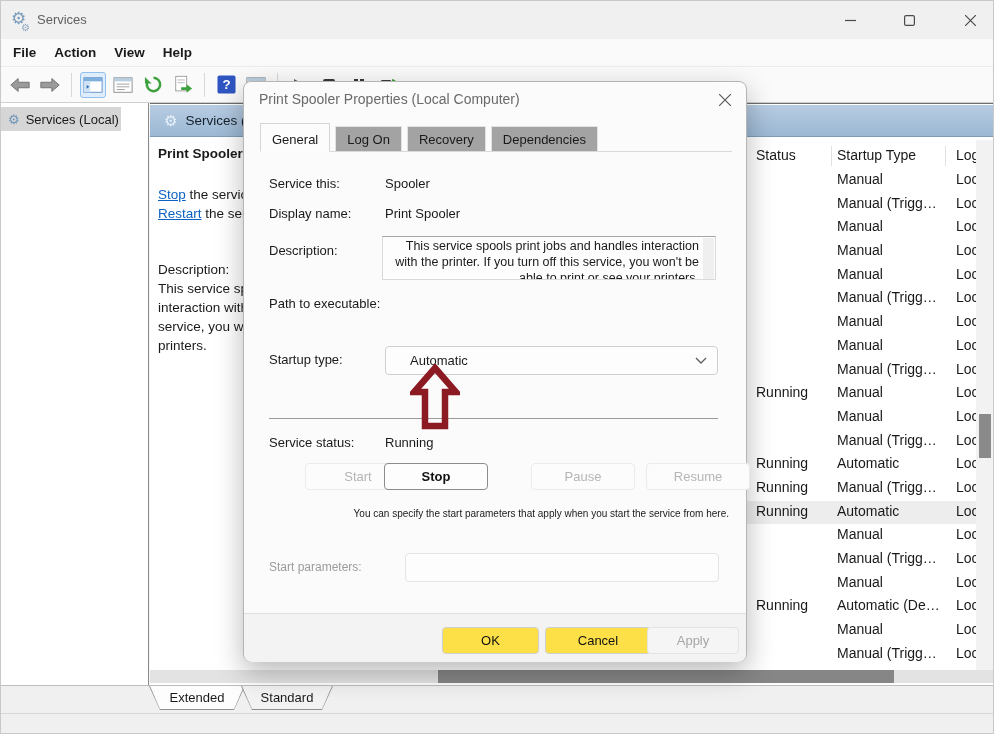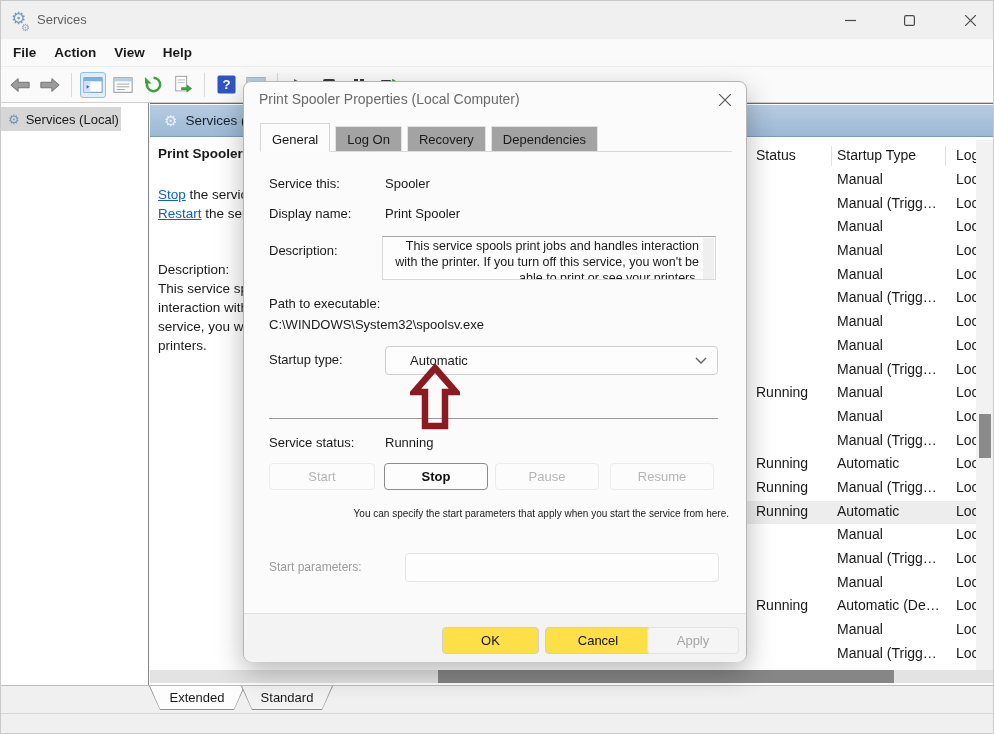--- a/index.html
+++ b/index.html
@@ -77,21 +77,21 @@
   .dl{position:absolute;left:25px;font-size:13px;color:#1a1a1a;}
   .dv{position:absolute;left:141px;font-size:13px;color:#1a1a1a;}
   .descbox{position:absolute;left:138px;top:154px;width:334px;height:44px;border:1px solid #d9d9d9;border-top-color:#a6a6a6;background:#fdfdfd;overflow:hidden;font-size:12.5px;line-height:16px;color:#1a1a1a;padding:1px 16px 0 4px;}
   .descbox .sb{position:absolute;right:1px;top:1px;width:11px;height:42px;background:#efefef;}
   .combo{position:absolute;left:141px;top:264px;width:333px;height:29px;background:#fdfdfd;border:1px solid #cfcfcf;border-radius:4px;font-size:13px;color:#1a1a1a;display:flex;align-items:center;padding-left:24px;}
   .combo .chev{position:absolute;right:10px;top:10px;}
   .dsep{position:absolute;left:25px;top:336px;width:449px;height:1px;background:#9a9a9a;}
   .arrow-ann{position:absolute;left:166px;top:282px;width:50px;height:66px;z-index:5;}
 
   .sbtn{position:absolute;top:381px;height:27px;border-radius:4px;font-size:13px;display:flex;align-items:center;justify-content:center;}
-  .sbtn.dis{background:#fcfcfc;border:1px solid #ebebeb;color:#b5b5b5;}
+  .sbtn.dis{background:#fcfcfc;border:1px solid #ebebeb;color:#b5b5b5;margin-left:36px;}
   .sbtn.en{background:#fdfdfd;border:1px solid #8c8c8c;color:#111;font-weight:600;}
   .b-start{left:25px;width:106px}.b-stop{left:140px;width:104px}.b-pause{left:251px;width:104px}.b-resume{left:366px;width:104px}
 
   .hint{position:absolute;left:25px;top:422px;width:460px;font-size:10px;line-height:20px;color:#1a1a1a;}
   .sp-label{position:absolute;left:25px;top:478px;font-size:12px;color:#9b9b9b;}
   .sp-input{position:absolute;left:161px;top:471px;width:314px;height:29px;background:#fdfdfd;border:1px solid #e4e4e4;border-radius:4px;}
 
   .dfoot{position:absolute;left:0;top:531px;width:502px;height:49px;background:#f3f3f3;border-top:1px solid #e0e0e0;border-radius:0 0 8px 8px;}
   .fbtn{position:absolute;top:13px;height:27px;border-radius:4px;font-size:13px;display:flex;align-items:center;justify-content:center;background:#fde047;border:1px solid #cfcfcf;color:#111;}
   .f-ok{left:198px;width:97px}.f-cancel{left:301px;width:106px}
@@ -386,21 +386,20 @@
     <div class="dtabline"></div>
 
     <div class="dl" style="top:94px">Service this:</div>
     <div class="dv" style="top:94px">Spooler</div>
     <div class="dl" style="top:124px">Display name:</div>
     <div class="dv" style="top:124px">Print Spooler</div>
     <div class="dl" style="top:161px">Description:</div>
     <div class="descbox"><span>This service spools print jobs and handles interaction with the printer.  If you turn off this service, you won't be able to print or see your printers.</span><span class="sb"></span></div>
 
     <div class="dl" style="top:214px">Path to executable:</div>
-    <div class="dl" style="top:235px">C:\WINDOWS\System32\spoolsv.exe</div>
 
     <div class="dl" style="top:270px">Startup type:</div>
     <div class="combo">
       <span>Automatic</span>
       <svg class="chev" width="12" height="8" viewBox="0 0 12 8">
           <polyline points="1,1 6,6 11,1" fill="none" stroke="#616161" stroke-width="1.4"></polyline>
         </svg>
     </div>
 
     <svg class="arrow-ann" viewBox="0 0 50 66">

